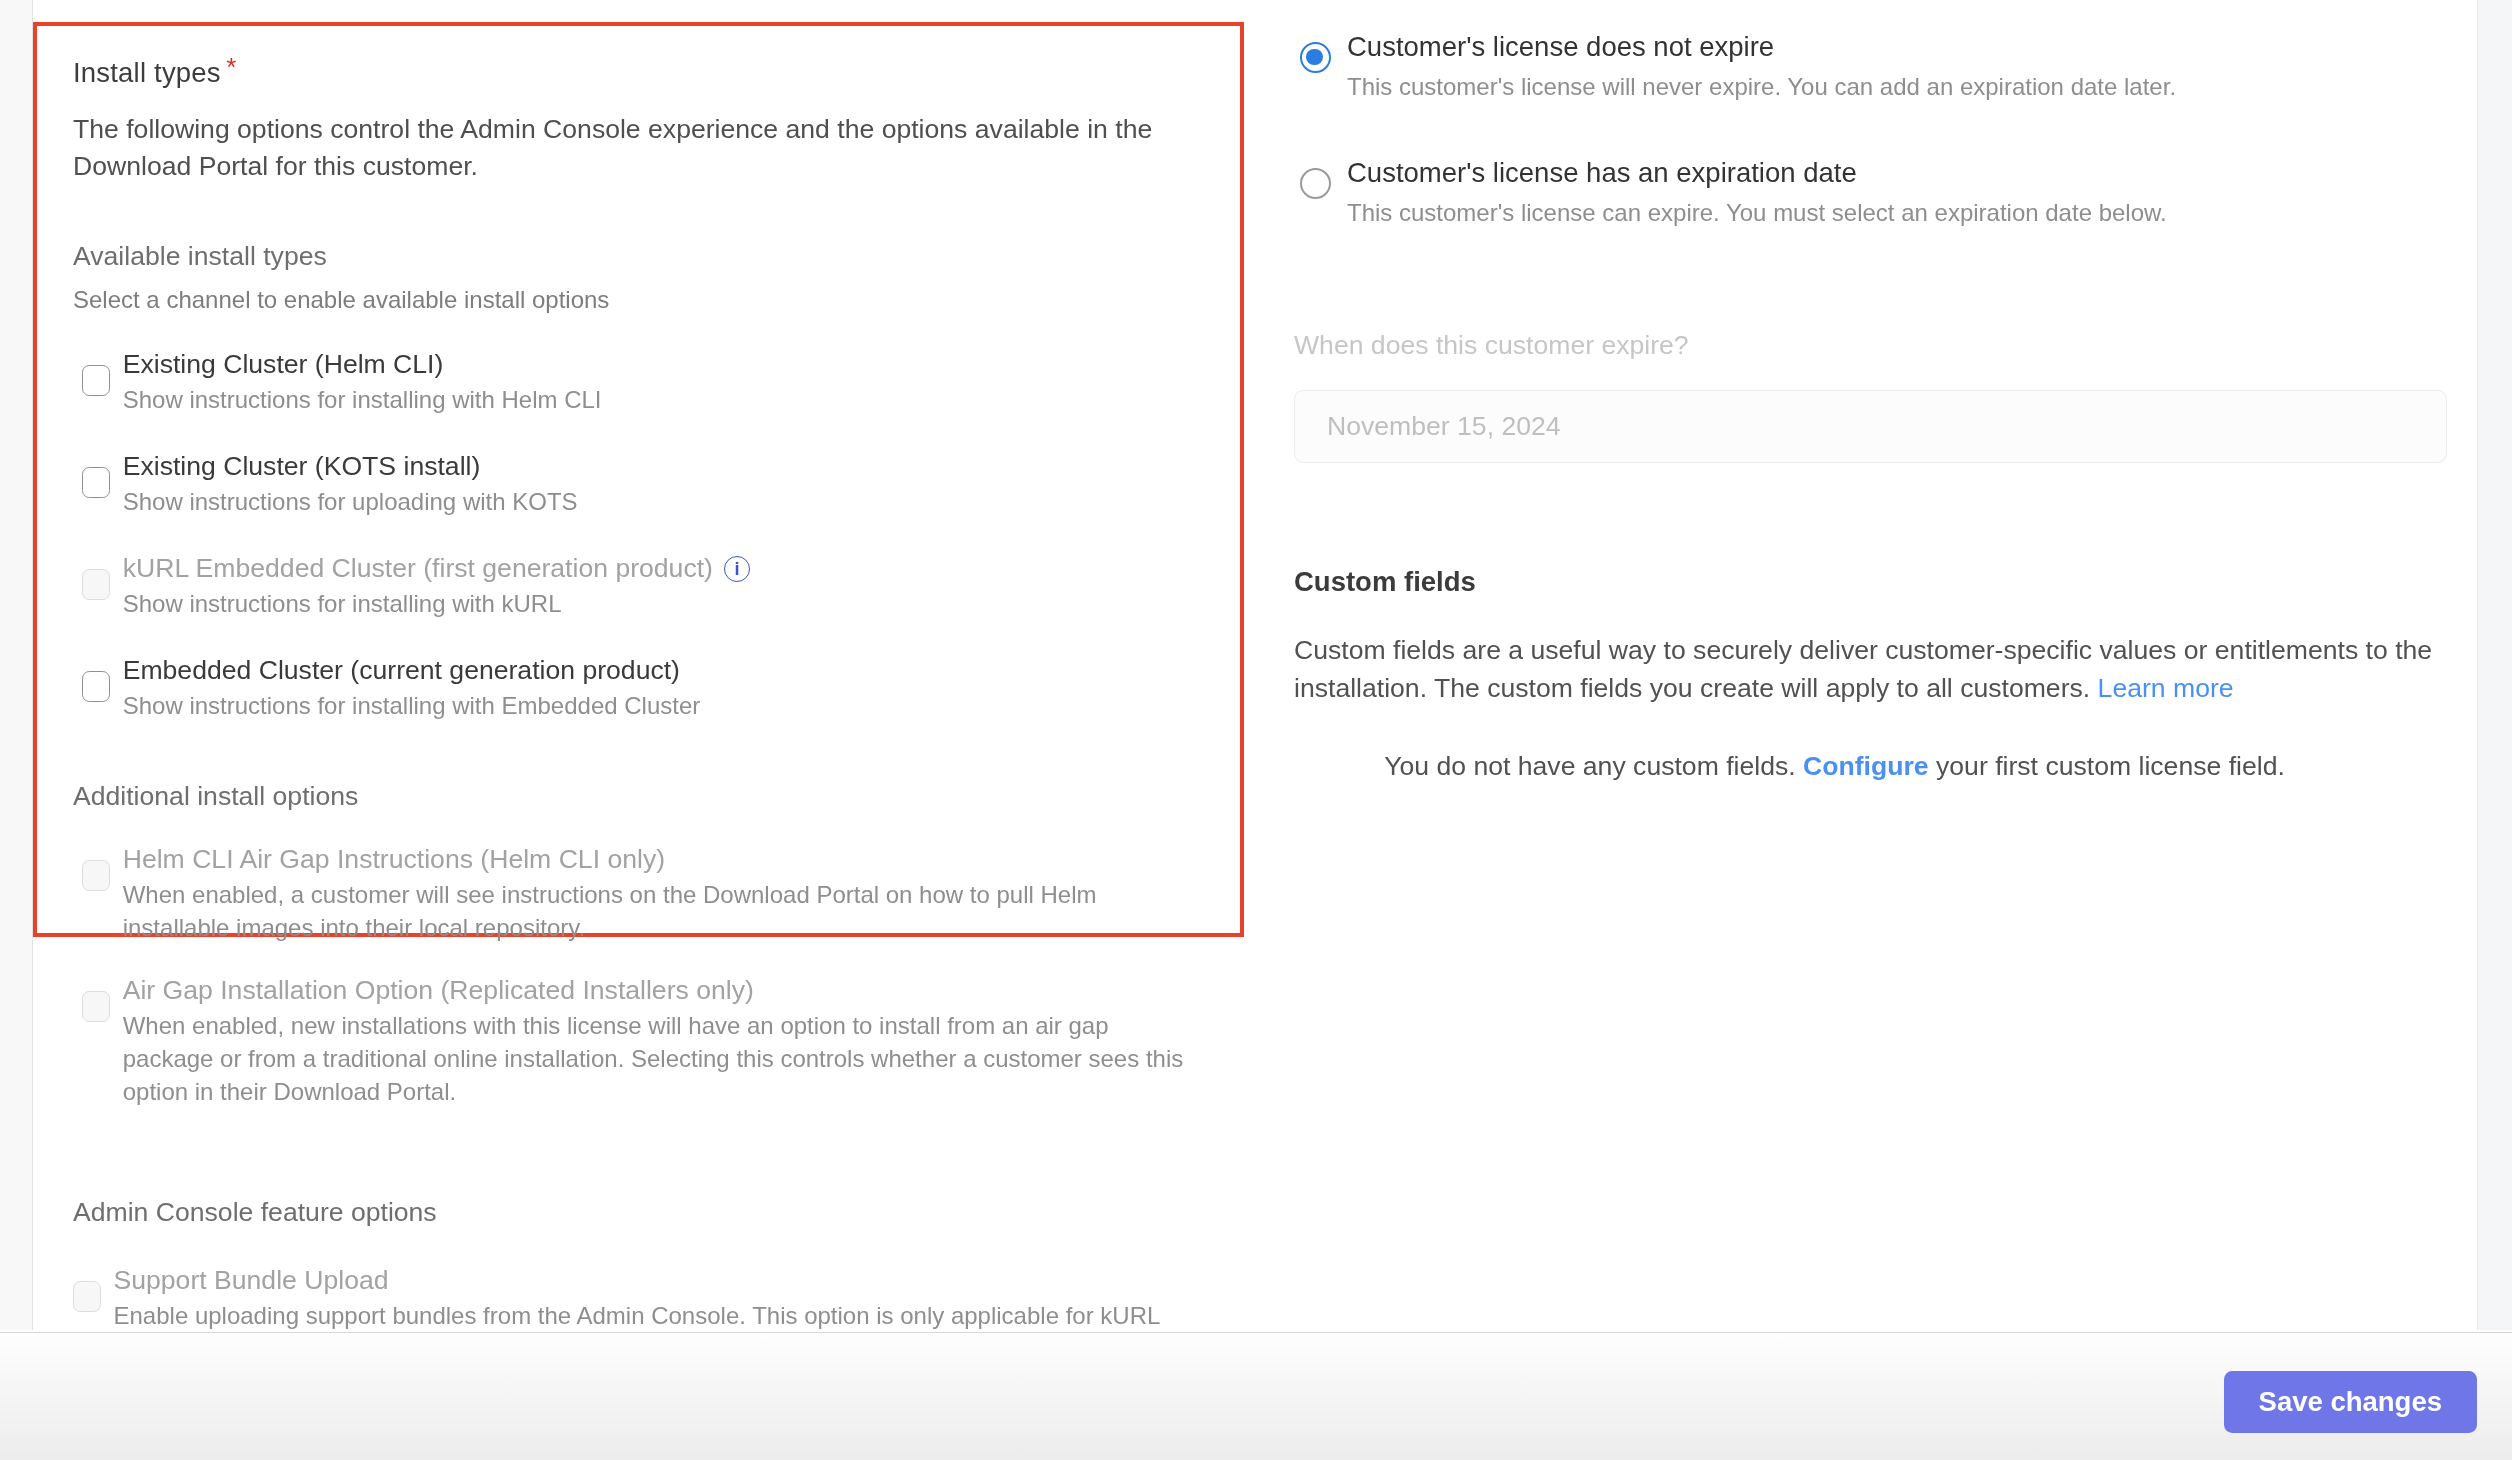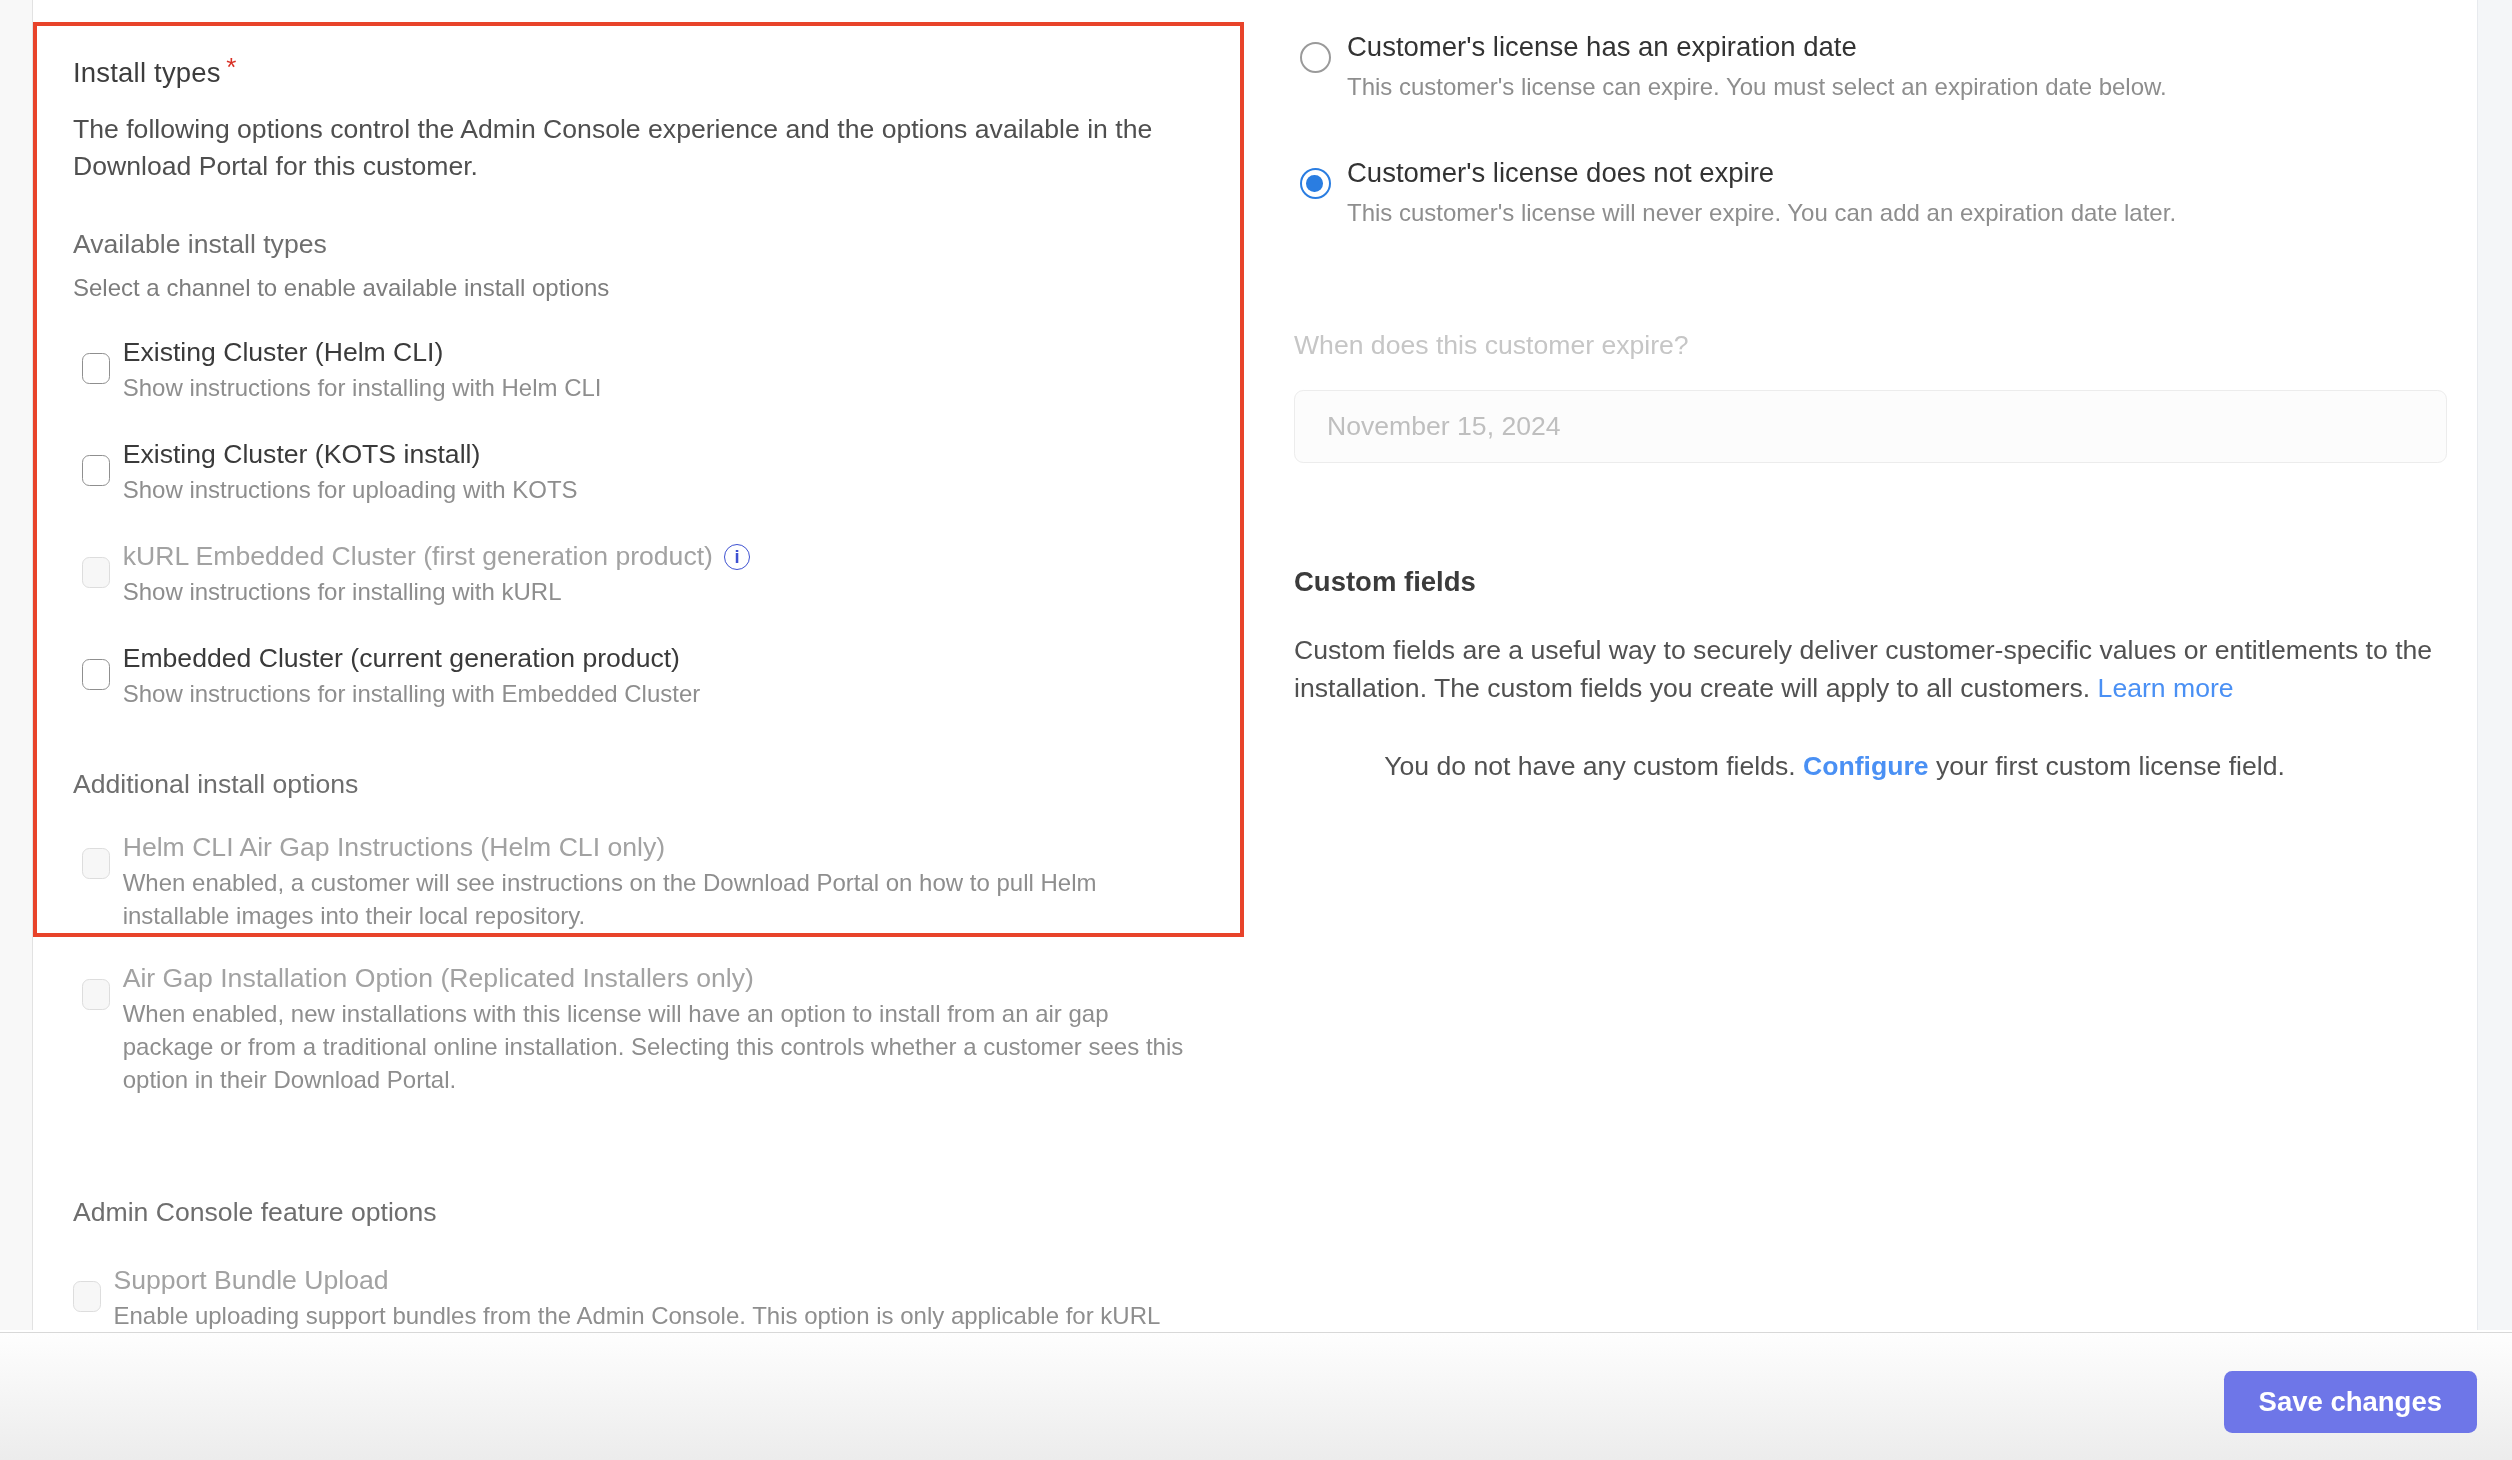--- a/index.html
+++ b/index.html
@@ -35,21 +35,21 @@
   }
   .h-title { font-size: 27.5px; color: #3d3d3d; font-weight: 500; letter-spacing: 0.2px; }
   .h-title .req { color: #d93025; font-size: 26px; vertical-align: 5.5px; margin-left: 5.5px; }
   .intro {
     margin-top: 22px;
     font-size: 26.6px; line-height: 37px; color: #4f4f4f;
     max-width: 1136px;
   }
   .section-h { font-size: 26.6px; color: #6e6e6e; }
   .section-sub { margin-top: 14.7px; font-size: 24px; color: #7d7d7d; }
-  .avail-h { margin-top: 44px; }
+  .avail-h { margin-top: 56px; }
 
   .opt-row { display: flex; margin-left: 9.2px; margin-top: 31px; }
   .opt-row.tight { margin-top: 27.5px; }
   .cbox {
     flex: 0 0 auto;
     width: 27.5px; height: 31px;
     border: 1.8px solid #8f8f8f; border-radius: 7.3px;
     background: #ffffff;
     margin-top: 20px; margin-right: 13px;
   }
@@ -204,29 +204,29 @@
       <div class="opt-text">
         <div class="opt-label disabled">Support Bundle Upload</div>
         <div class="opt-desc">Enable uploading support bundles from the Admin Console. This option is only applicable for kURL</div>
       </div>
     </div>
   </div>
 
   <div class="right-col">
 
     <div class="radio-item">
+      <div class="radio-circle selected"></div>
+      <div class="radio-label">Customer's license does not expire</div>
+      <div class="radio-desc">This customer's license will never expire. You can add an expiration date later.</div>
+    </div>
+
+    <div class="radio-item">
       <div class="radio-circle"></div>
       <div class="radio-label">Customer's license has an expiration date</div>
       <div class="radio-desc">This customer's license can expire. You must select an expiration date below.</div>
-    </div>
-
-    <div class="radio-item">
-      <div class="radio-circle selected"></div>
-      <div class="radio-label">Customer's license does not expire</div>
-      <div class="radio-desc">This customer's license will never expire. You can add an expiration date later.</div>
     </div>
 
     <div class="expire-q">When does this customer expire?</div>
 
     <input class="date-input" type="text" disabled="" placeholder="November 15, 2024" style="">
 
     <div class="cf-heading">Custom fields</div>
 
     <div class="cf-desc">
       <span>Custom fields are a useful way to securely deliver customer-specific values or entitlements to the installation. The custom fields you create will apply to all customers.</span>

